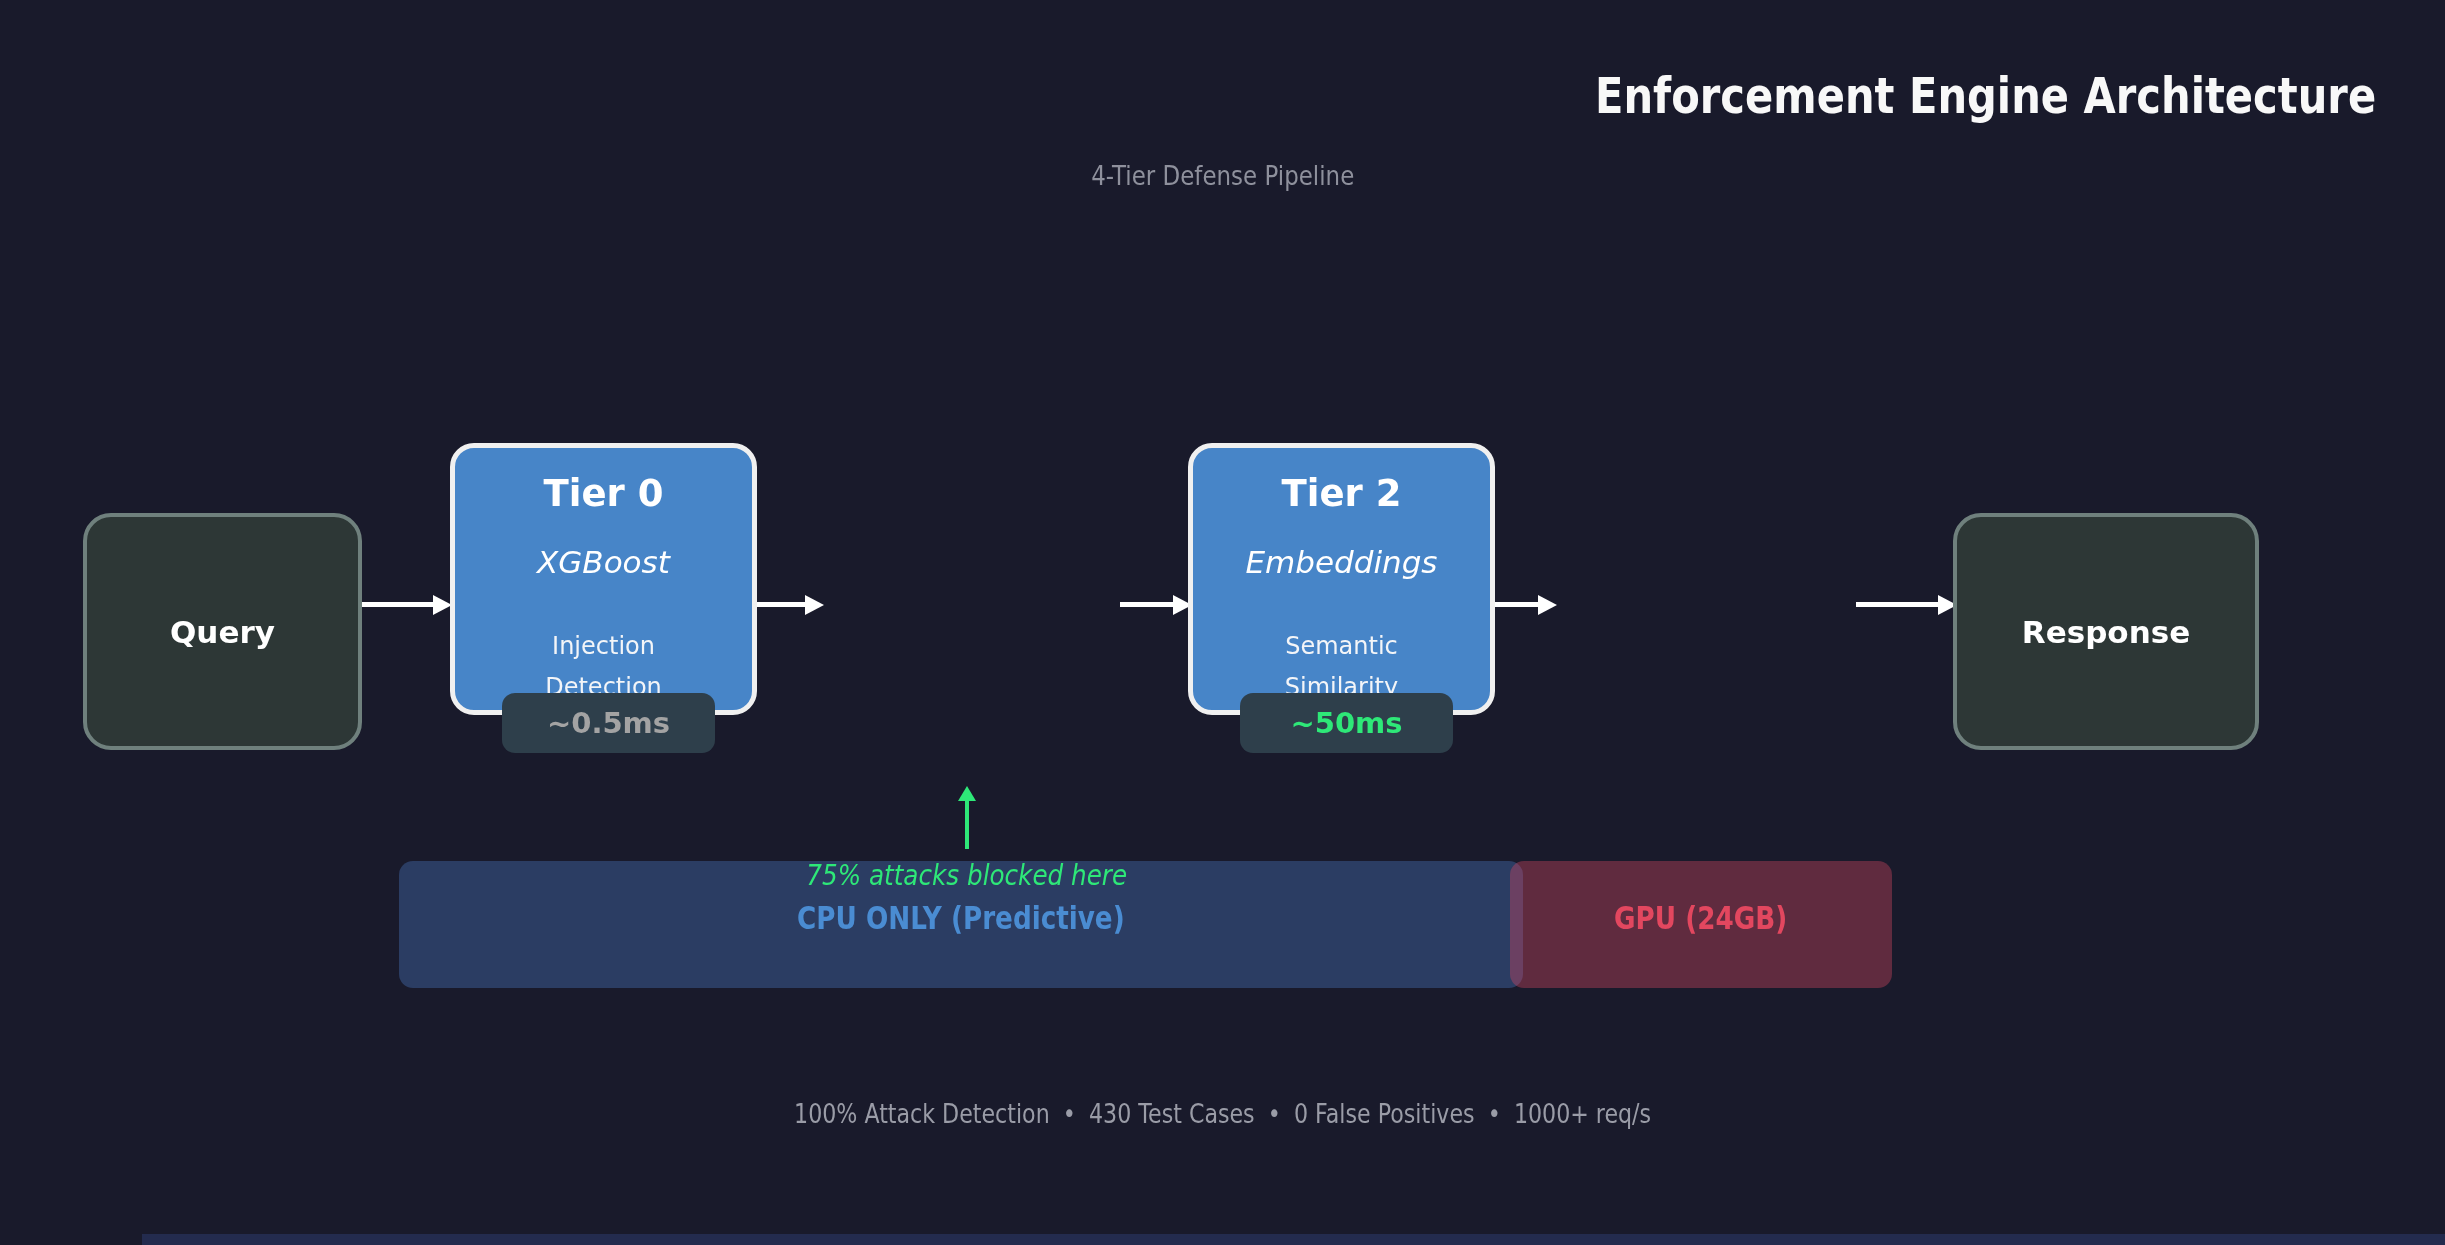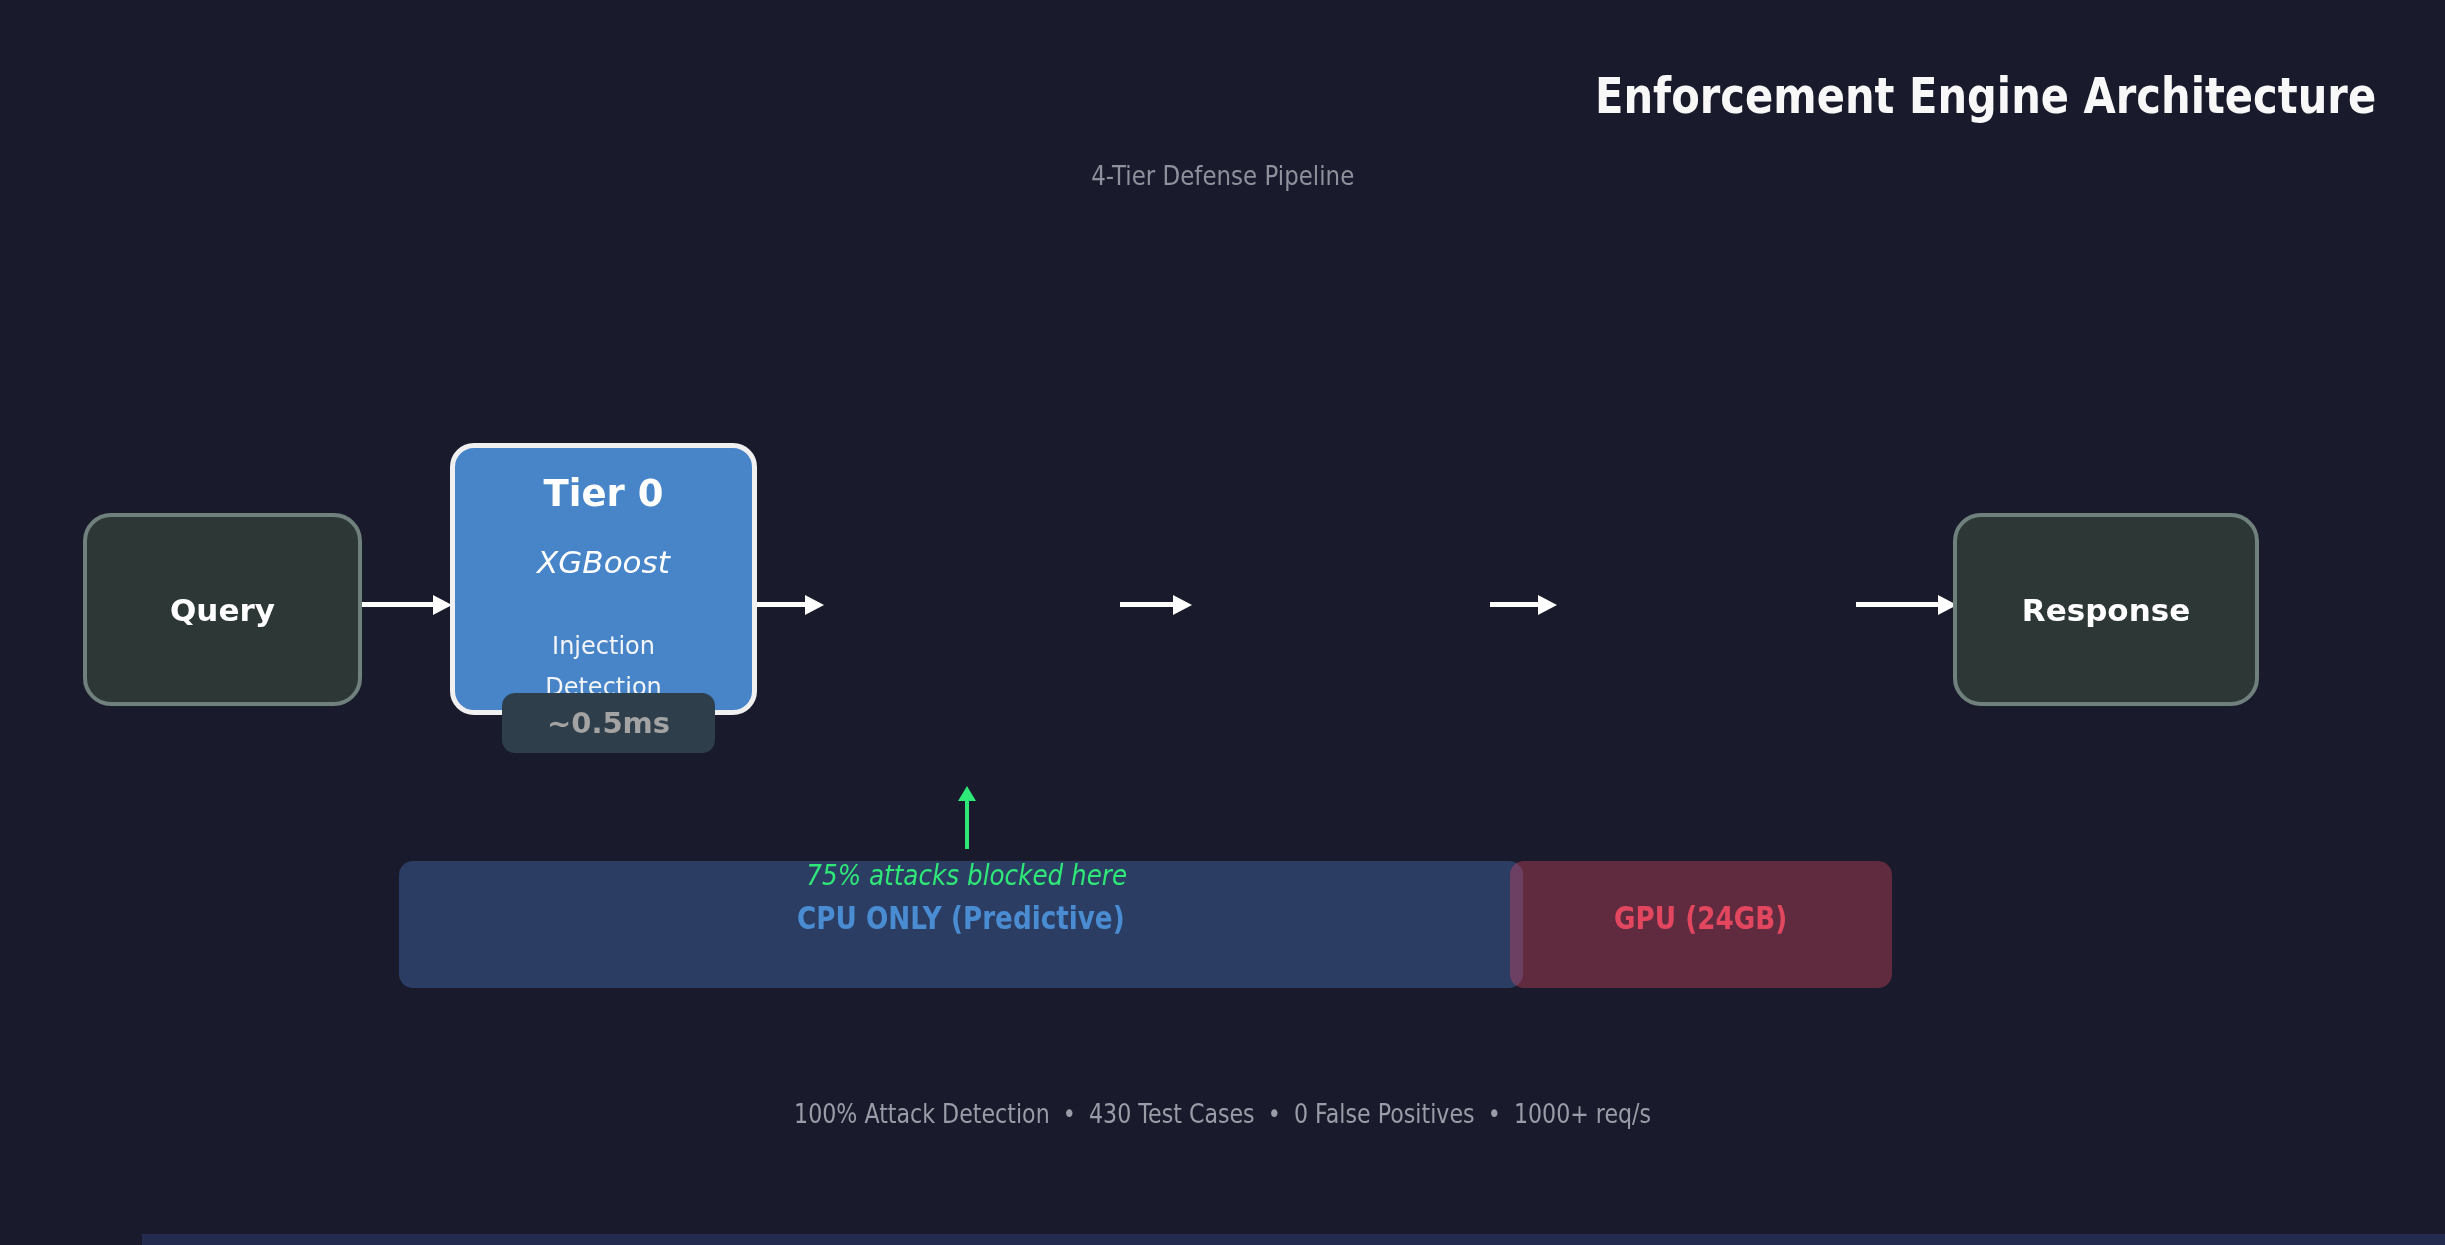--- a/index.html
+++ b/index.html
@@ -20,21 +20,21 @@
     position:absolute; left:0; top:68px; width:100%;
     text-align:right; font-size:49px; font-weight:bold; color:#f8f8f8;
   }
   .page-subtitle {
     position:absolute; left:0; top:160px; width:100%;
     text-align:center; font-size:27px; color:#8e909c;
   }
 
   
   .endpoint {
-    position:absolute; top:513px; height:193px;
+    position:absolute; top:513px; height:237px;
     background:#2d3736; border:4px solid #6f807d; border-radius:28px;
     box-sizing:border-box;
     display:flex; align-items:center; justify-content:center;
     color:#ffffff; font-size:31px; font-weight:bold;
     z-index:3;
   }
   #query-node { left:83px; width:279px; }
   #response-node { left:1953px; width:306px; }
 
   
@@ -118,20 +118,27 @@
 
   <div class="tier" style="left: 450px; background-color: rgb(71, 133, 200);">
     <div class="tier-name">Tier 0</div>
     <div class="tier-tech">XGBoost</div>
     <div class="tier-desc">Injection
 Detection</div>
     <div class="latency-badge" style="background-color: rgb(46, 63, 75); color: #a3a3a3;">~0.5ms</div>
   </div>
 
 
+  <div class="tier" style="left: 1188px; background-color: rgb(71, 133, 200);">
+    <div class="tier-name">Tier 2</div>
+    <div class="tier-tech">Embeddings</div>
+    <div class="tier-desc">Semantic
+Similarity</div>
+    <div class="latency-badge" style="background-color: rgb(46, 63, 75); color: rgb(46, 232, 120);">~50ms</div>
+  </div>
 
 
   <div class="flow-arrow" style="left:356px; width:78px;">
       <span class="head"></span>
     </div>
   <div class="flow-arrow" style="left:752px; width:54px;">
       <span class="head"></span>
     </div>
   <div class="flow-arrow" style="left:1120px; width:54px;">
       <span class="head"></span>

